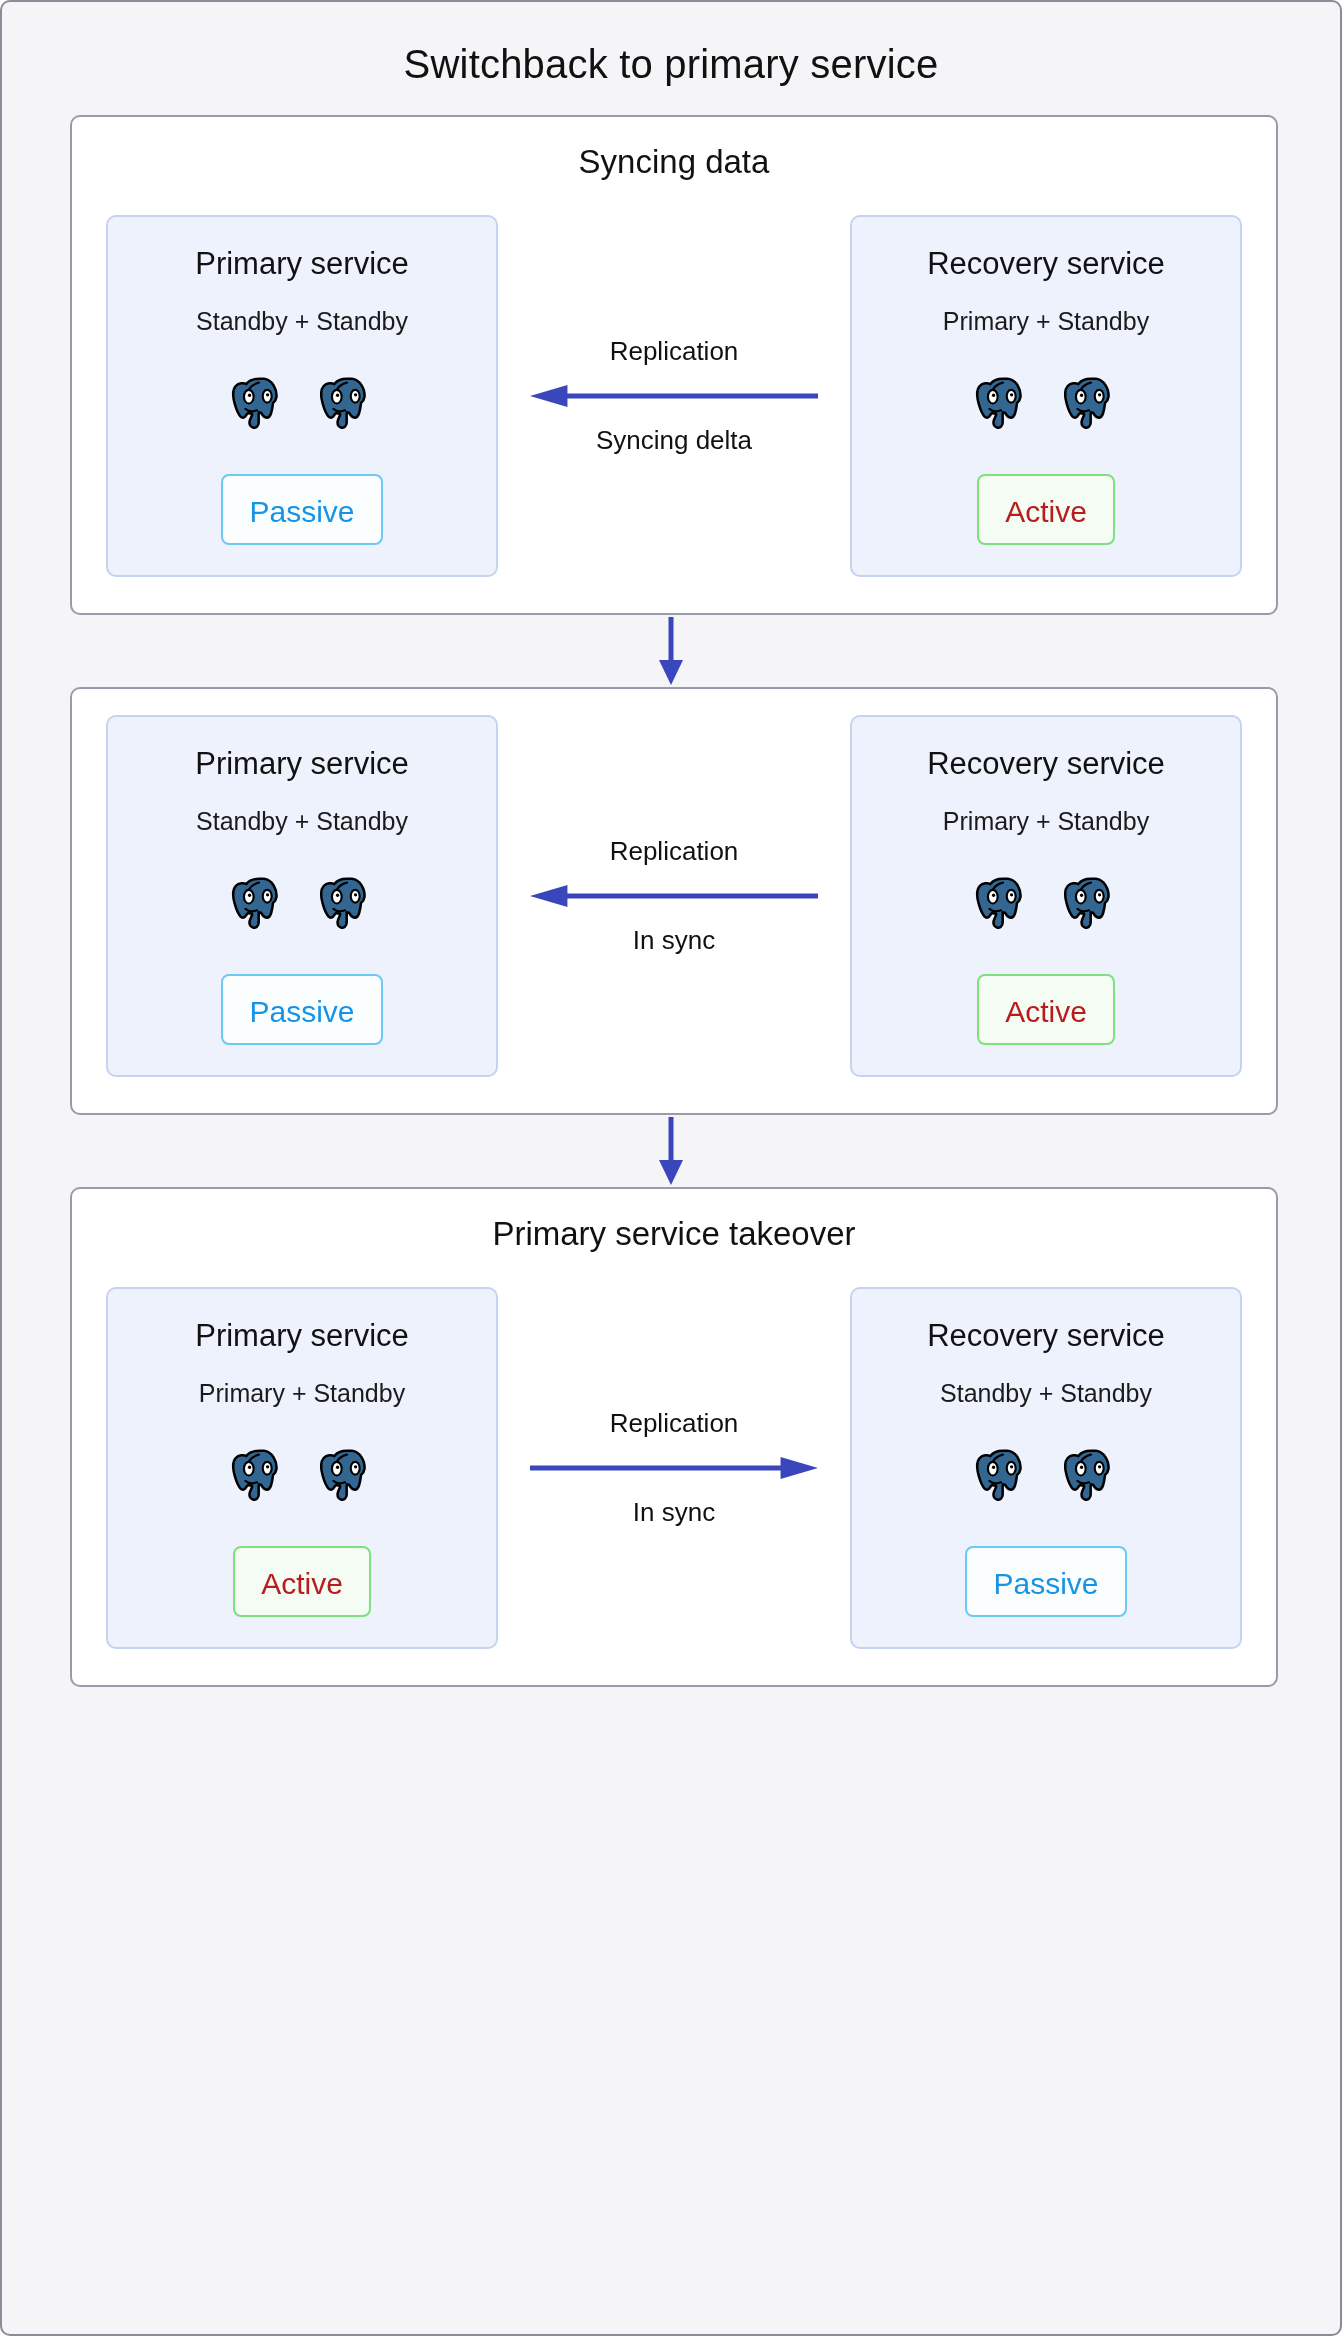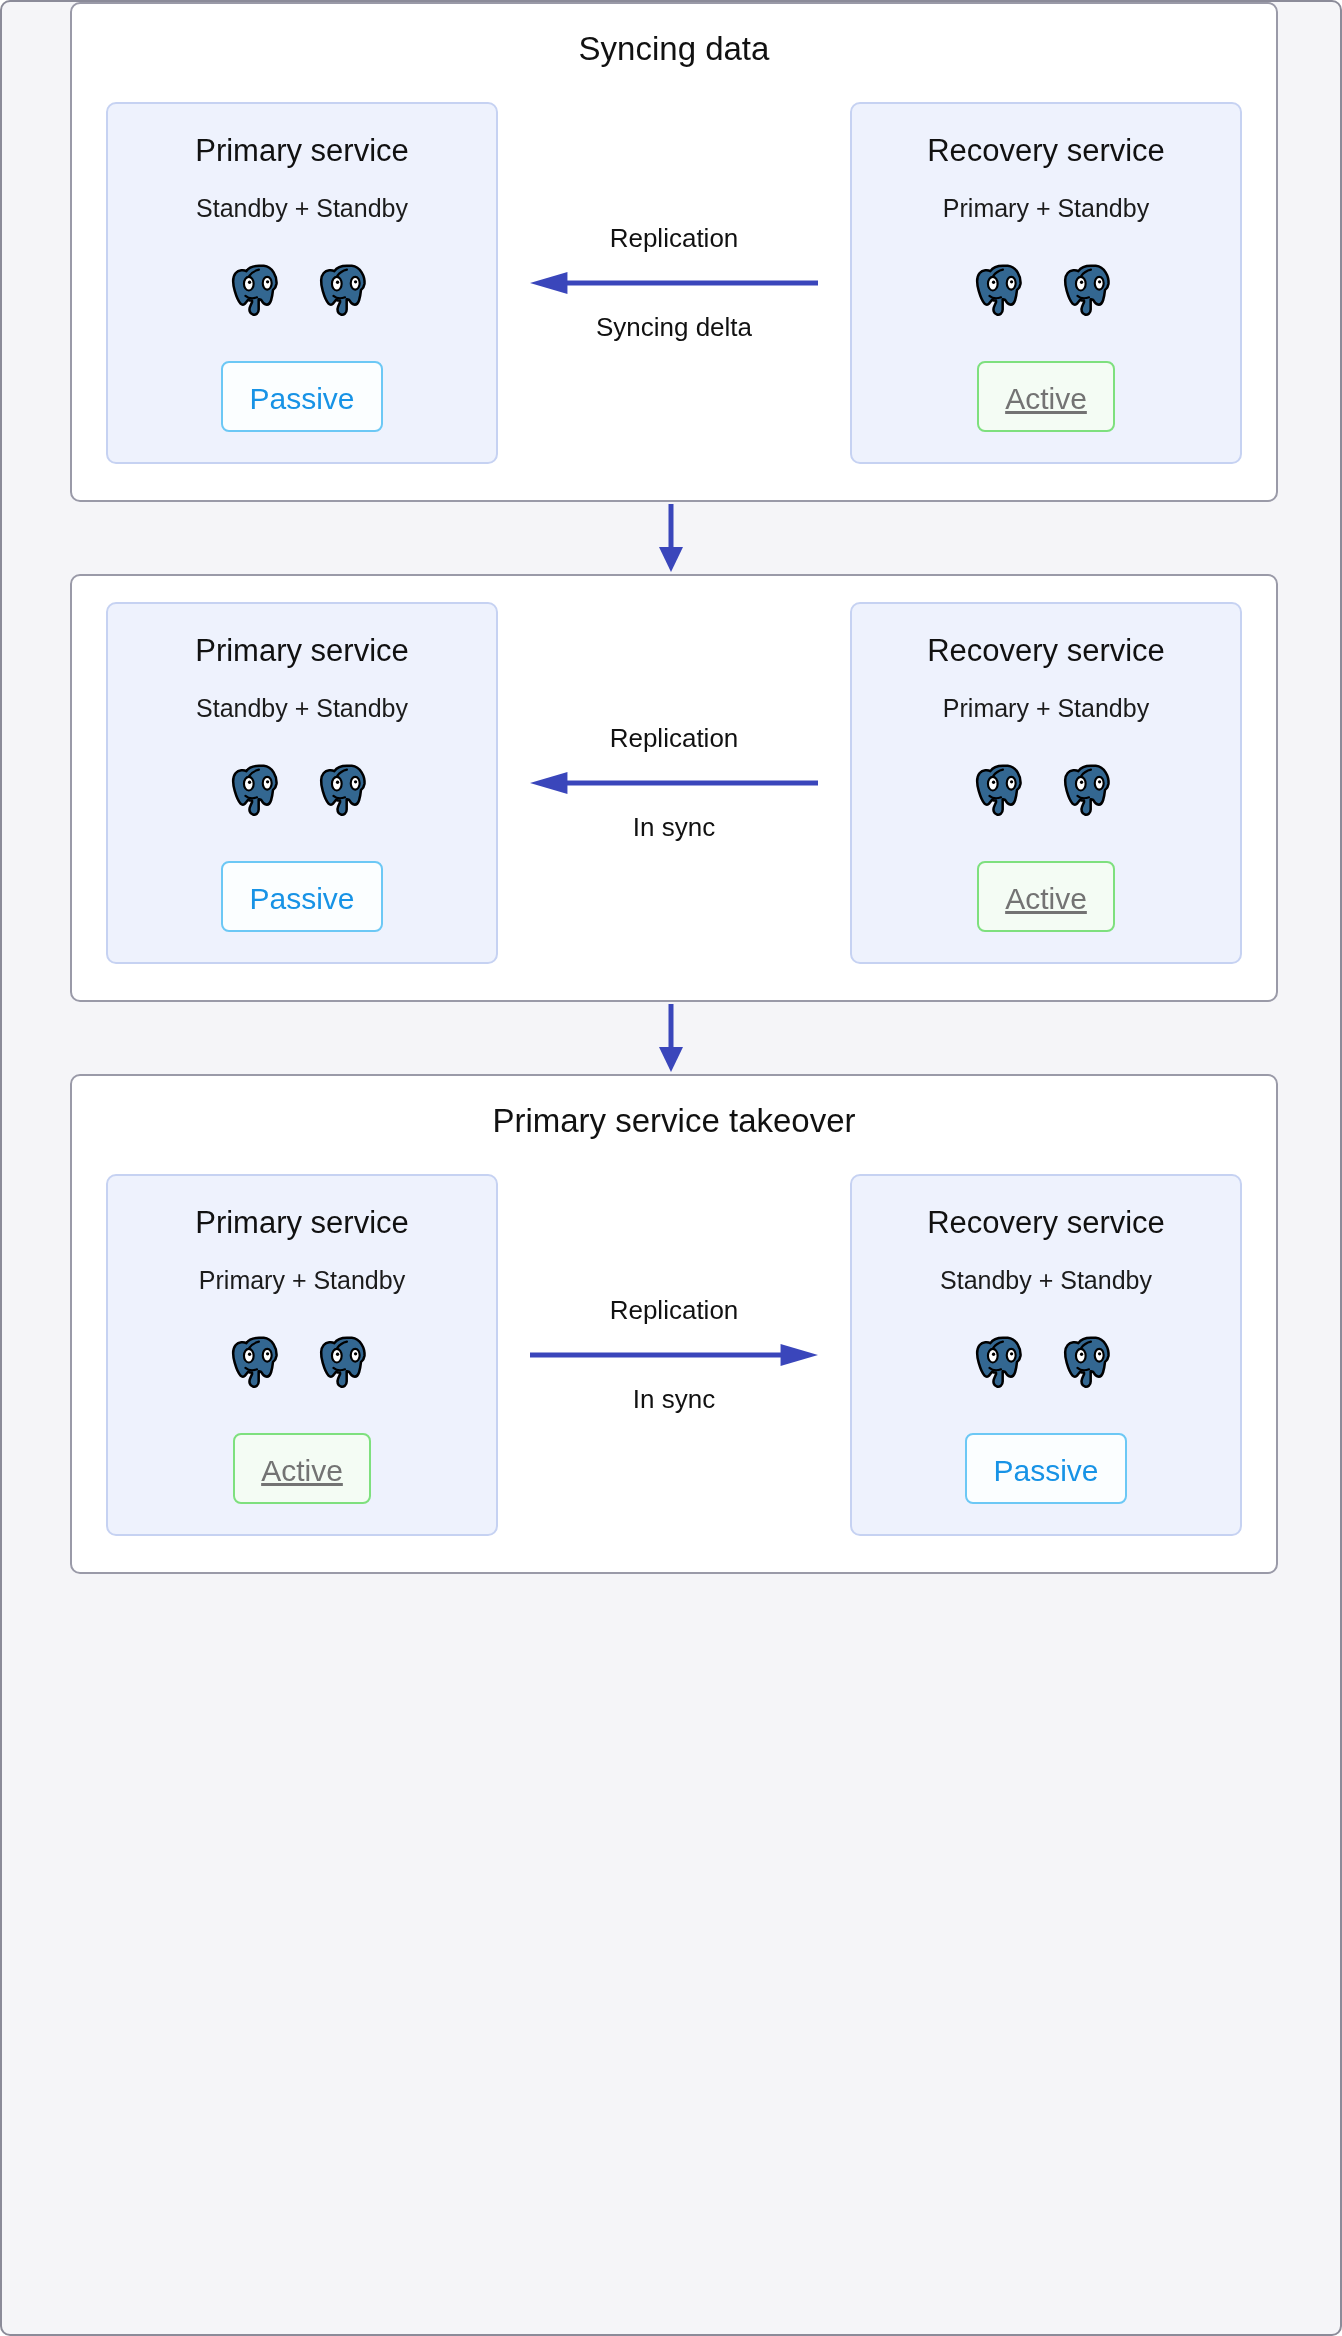--- a/index.html
+++ b/index.html
@@ -109,24 +109,23 @@
     white-space: nowrap;
   }
 
   .status-badge.passive {
     color: #1793e6;
     border-color: #6cc8f5;
     background: #fbfeff;
   }
 
   .status-badge.active {
-    color: #737373;
+    color: #b91c1c;
     border-color: #7ee07e;
     background: #f4fcf4;
-    text-decoration: underline;
   }
 
   .link-column {
     flex: 1 1 auto;
     display: flex;
     flex-direction: column;
     align-items: center;
     justify-content: center;
     position: relative;
     padding: 0 24px;
@@ -151,20 +150,21 @@
     justify-content: center;
   }
 
   .v-arrow { width: 30px; height: 68px; display: block; }
 </style>
 </head>
 <body>
 
 <div class="page">
 
+  <div class="page-title">Switchback to primary service</div>
 
   <div class="stack">
 
     <div class="stage-card">
       <div class="stage-title">Syncing data</div>
       <div class="stage-body">
 
         <div class="service-box">
           <div class="service-name">Primary service</div>
           <div class="service-roles">Standby + Standby</div>

